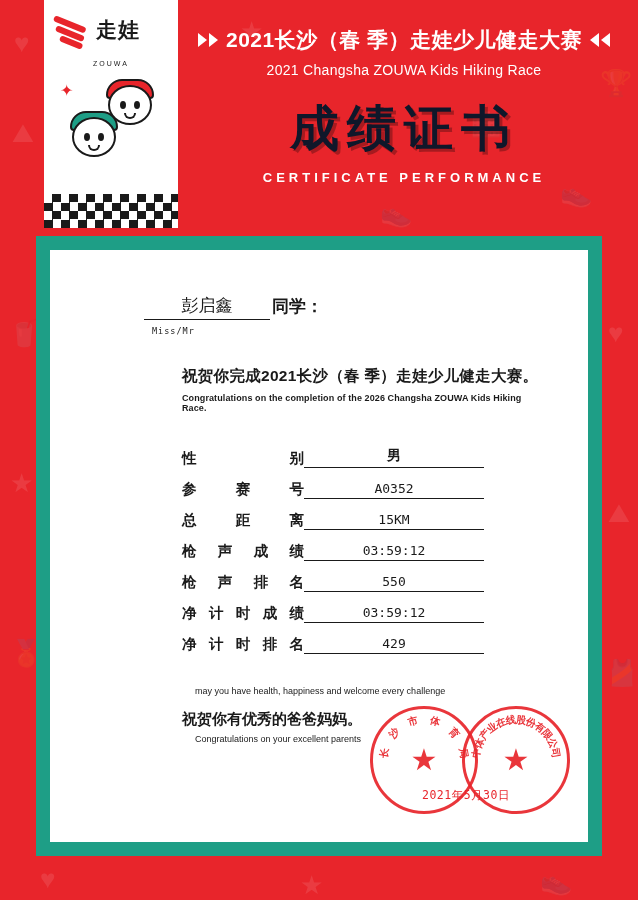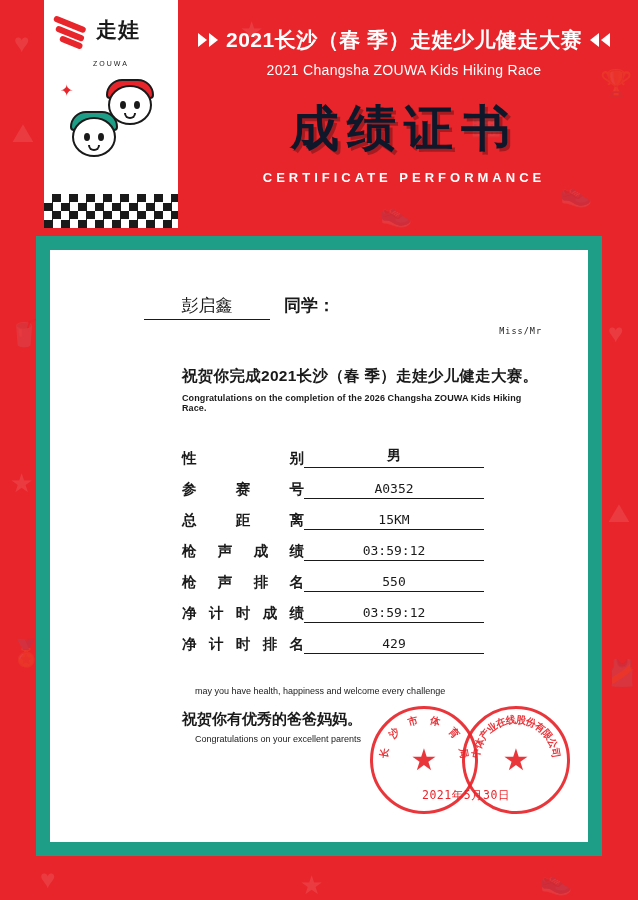--- a/index.html
+++ b/index.html
@@ -212,22 +212,22 @@
   }
   .cert-paper {
     width: 100%; height: 100%;
     background: #ffffff;
     position: relative;
     padding: 44px 46px 0 46px;
   }
 
   .name-row {
     display: flex;
-    align-items: flex-start;
-    gap: 14px;
+    align-items: center;
+    gap: 2px;
     padding-left: 48px;
   }
   .name-blank {
     min-width: 126px;
     text-align: center;
     font-size: 17px;
     color: #1a1a1a;
     border-bottom: 1.5px solid #1a1a1a;
     padding-bottom: 2px;
   }
@@ -237,21 +237,20 @@
     color: #1a1a1a;
     padding-bottom: 2px;
   }
   .missmr {
     padding-left: 56px;
     font-size: 8.5px;
     letter-spacing: 1px;
     color: #1a1a1a;
     margin-top: 6px;
     font-family: "DejaVu Sans Mono", monospace;
-    text-align: right;
   }
 
   .congrats {
     margin-top: 30px;
     padding-left: 86px;
   }
   .congrats-cn {
     font-size: 15.5px;
     font-weight: bold;
     color: #1a1a1a;

